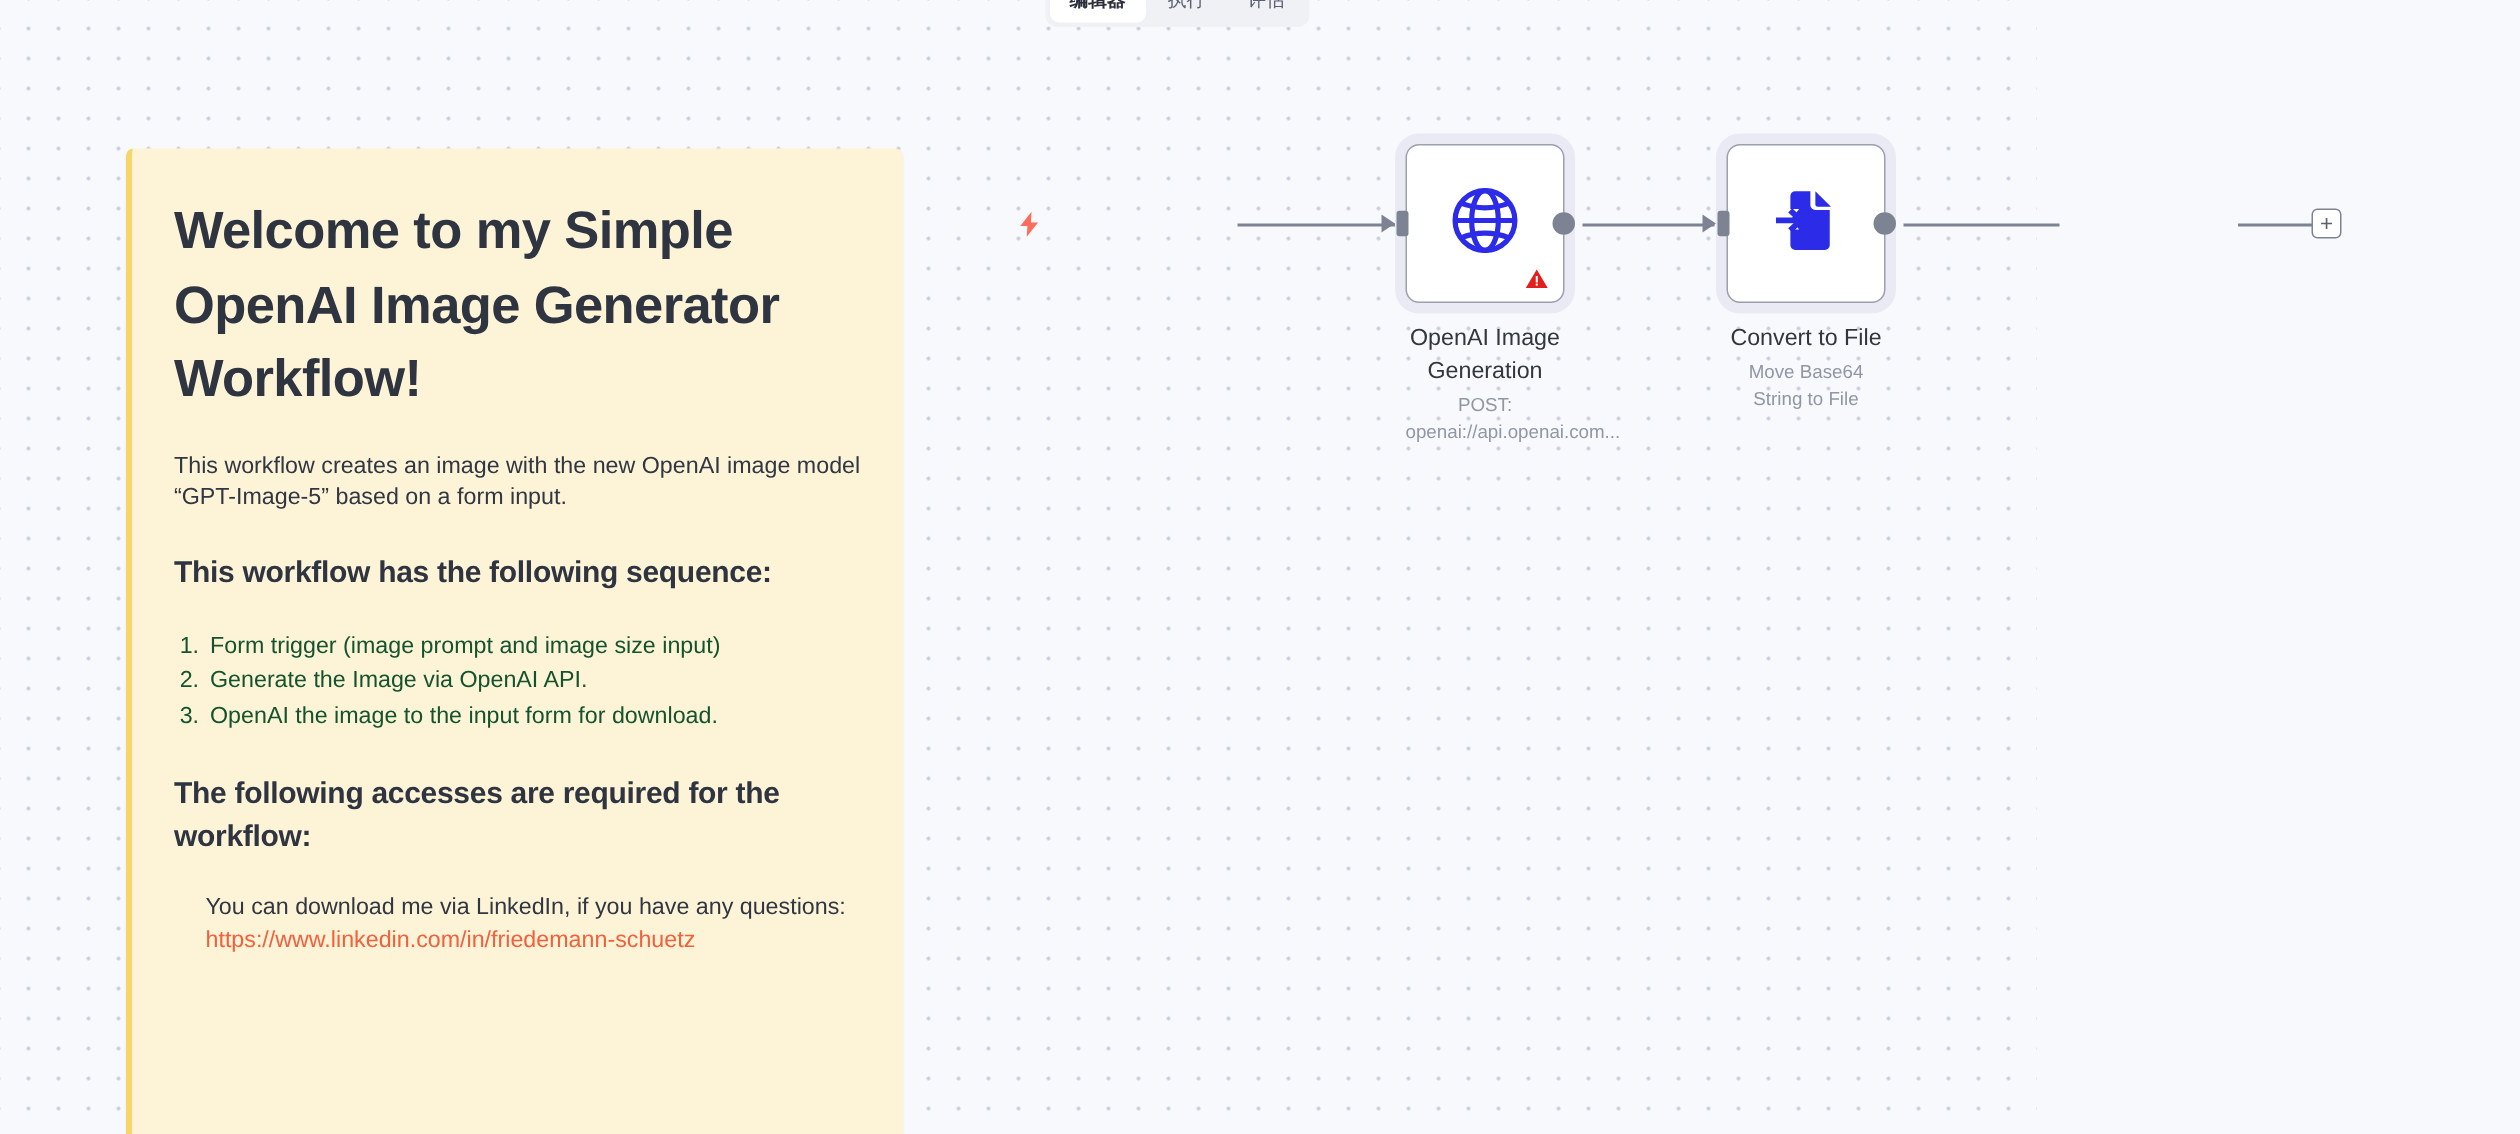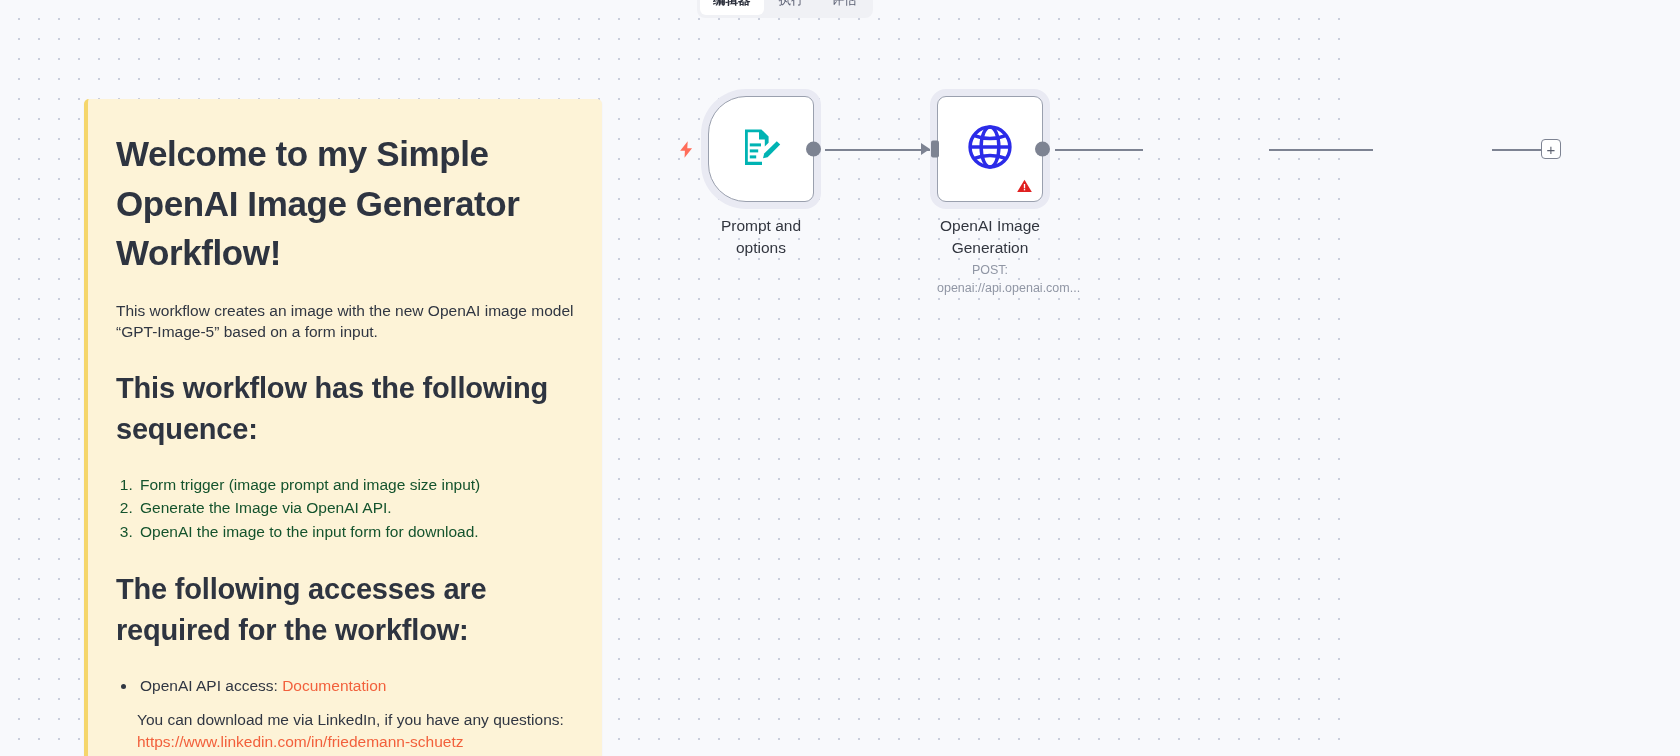--- a/index.html
+++ b/index.html
@@ -64,21 +64,21 @@
     letter-spacing: -0.4px;
     margin-bottom: 22px;
   }
   .sticky-p {
     font-size: 15.5px;
     line-height: 1.36;
     color: #303642;
     margin-bottom: 26px;
   }
   .sticky-h2 {
-    font-size: 29px;
+    font-size: 20px;
     line-height: 1.42;
     font-weight: bold;
     color: #2E3440;
     letter-spacing: -0.2px;
     margin-bottom: 22px;
   }
   ol.sticky-list {
     margin: 0 0 26px 21px;
     font-size: 15.5px;
     line-height: 1.52;
@@ -210,58 +210,39 @@
   <div id="sticky">
     <div class="sticky-h1">Welcome to my Simple OpenAI Image Generator Workflow!</div>
     <div class="sticky-p">This workflow creates an image with the new OpenAI image model “GPT-Image-5” based on a form input.</div>
     <div class="sticky-h2">This workflow has the following sequence:</div>
     <ol class="sticky-list">
       <li>Form trigger (image prompt and image size input)</li>
       <li>Generate the Image via OpenAI API.</li>
       <li>OpenAI the image to the input form for download.</li>
     </ol>
     <div class="sticky-h2">The following accesses are required for the workflow:</div>
-    <ul class="sticky-list">
-      <li><span>OpenAI API access: </span><a class="sticky-link" href="#">Documentation</a></li>
-    </ul>
     <div class="sticky-contact">
       <div>You can download me via LinkedIn, if you have any questions:</div>
       <a class="sticky-link" href="#">https://www.linkedin.com/in/friedemann-schuetz</a>
     </div>
   </div>
 
   <div id="flow">
 
     <div class="edge" style="left:825px; width:105px;"></div>
     <div class="edge" style="left:1055px; width:88px;"></div>
     <div class="edge" style="left:1269px; width:104px;"></div>
     <div class="edge" style="left:1492px; width:52px;"></div>
 
     <div class="bolt">
       <svg width="19" height="21" viewBox="0 0 24 24" fill="#FF6D5A">
         <path d="M13.5 1.5 L4 13.5 h6 L9.5 22.5 L19 10.5 h-6 z"></path>
       </svg>
     </div>
 
-    <div class="node-wrap" style="left:708px;">
-      <div class="node-box trigger">
-        <span>
-          <svg width="48" height="48" viewBox="0 0 24 24">
-            <path d="M4 3.2h8.2l3.6 3.6v3.1l-1.9 1.9V8.2H11V4.6H5.4v14.8h7.1V21H4z" fill="#00B3B3"></path>
-            <rect x="6.4" y="10.2" width="5.6" height="1.5" fill="#00B3B3"></rect>
-            <rect x="6.4" y="13.2" width="4.2" height="1.5" fill="#00B3B3"></rect>
-            <rect x="6.4" y="16.2" width="3.2" height="1.5" fill="#00B3B3"></rect>
-            <path d="M19.9 9.1 L21.6 10.8 L15.3 17.1 L13 17.6 L13.6 15.3 z" fill="#00B3B3"></path>
-          </svg>
-        </span>
-        <div class="port-out"></div>
-      </div>
-      <div class="node-title">Prompt and options</div>
-      <div class="node-sub"></div>
-    </div>
 
     <div class="node-wrap" style="left:937px;">
       <div class="node-box">
         <span>
           <svg width="52" height="52" viewBox="0 0 24 24" fill="none" stroke="#2B2BE8" stroke-width="1.6">
             <circle cx="12" cy="12" r="9.2"></circle>
             <ellipse cx="12" cy="12" rx="4.1" ry="9.2"></ellipse>
             <line x1="2.8" y1="12" x2="21.2" y2="12"></line>
             <path d="M4.4 6.6 Q12 9.6 19.6 6.6"></path>
             <path d="M4.4 17.4 Q12 14.4 19.6 17.4"></path>
@@ -275,18 +256,35 @@
           </svg>
         </span>
         <div class="arrow-head"></div>
         <div class="port-in"></div>
         <div class="port-out"></div>
       </div>
       <div class="node-title">OpenAI Image Generation</div>
       <div class="node-sub">POST: openai://api.openai.com...</div>
     </div>
 
+    <div class="node-wrap" style="left:1151px;">
+      <div class="node-box">
+        <span>
+          <svg width="50" height="50" viewBox="0 0 24 24">
+            <path d="M13.4 2.6 H8.6 A1.6 1.6 0 0 0 7 4.2 v4.1 h2.8 l-2.6 3.3 2.6 3.3 H7 v4.9 a1.6 1.6 0 0 0 1.6 1.6 h9.4 a1.6 1.6 0 0 0 1.6-1.6 V8.6 h-4.6 a1.6 1.6 0 0 1-1.6-1.6 z" fill="#2B2BE8"></path>
+            <path d="M15 2.6 L20 7.6 h-4.2 a0.8 0.8 0 0 1-0.8-0.8 z" fill="#2B2BE8"></path>
+            <path d="M2.4 11 h7.2 v1.9 H2.4 z" fill="#2B2BE8"></path>
+            <path d="M7.6 8.1 L11.6 11.95 L7.6 15.8 L6.3 14.5 L9 11.95 L6.3 9.4 z" fill="#2B2BE8"></path>
+          </svg>
+        </span>
+        <div class="arrow-head"></div>
+        <div class="port-in"></div>
+        <div class="port-out"></div>
+      </div>
+      <div class="node-title">Convert to File</div>
+      <div class="node-sub">Move Base64 String to File</div>
+    </div>
 
 
     <div class="plus-btn">+</div>
 
   </div>
 </div>
 
 </body></html>

